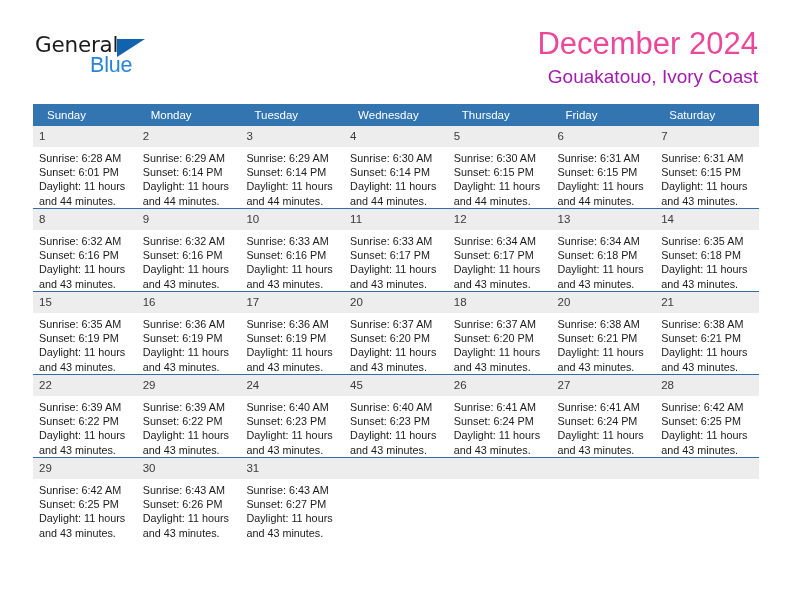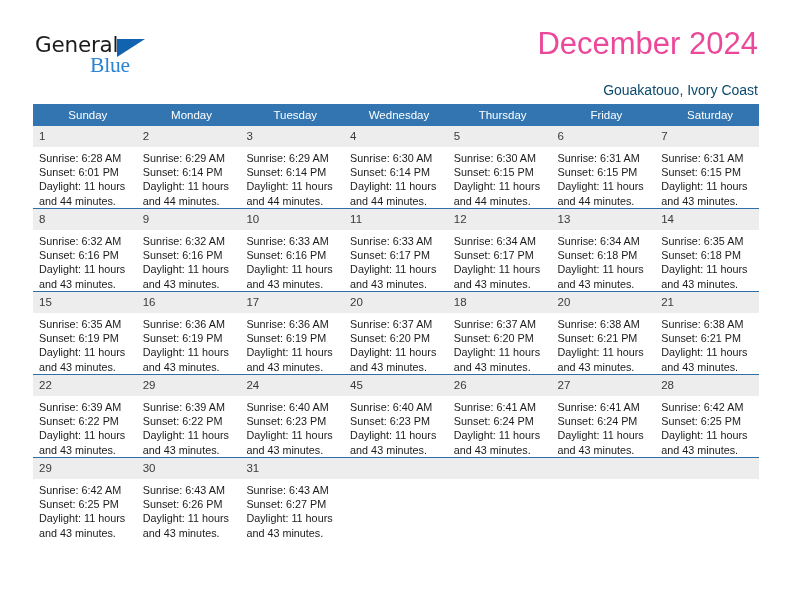--- a/index.html
+++ b/index.html
@@ -56,63 +56,63 @@
     border-left: 28px solid #1163b0;
     border-bottom: 18px solid transparent;
   }
   .logo-blue {
     position: absolute;
     left: 57px;
     top: 21px;
     font-size: 21.5px;
     letter-spacing: -0.2px;
     color: #2b83d4;
-    font-family: Liberation Serif, serif;
+    font-family: Liberation Sans, sans-serif;
     font-weight: 400;
     line-height: 1;
   }
   .title-wrap {
     position: absolute;
     right: 0;
     top: 0;
     text-align: right;
   }
   .cal-title {
     font-size: 31px;
     font-weight: 400;
     color: #ec4899;
     line-height: 1.15;
     letter-spacing: 0px;
     white-space: nowrap;
   }
   .cal-subtitle {
-    margin-top: 20px;
-    font-size: 14px;
+    margin-top: 4px;
+    font-size: 19px;
     font-weight: 400;
-    color: #0c4a6e;
+    color: #a21caf;
     line-height: 1.2;
     white-space: nowrap;
   }
 
   
   .calendar {
     position: absolute;
     left: 33px;
     top: 104px;
     width: 726px;
     border-collapse: collapse;
     table-layout: fixed;
   }
   .calendar th {
     background: #3275b0;
     color: #ffffff;
     font-size: 11.5px;
     font-weight: 400;
-    text-align: center;
-    padding: 5px 0 5px 6px;
+    text-align: left;
+    padding: 5px 0 5px 14px;
     height: 12px;
     border: none;
   }
   .calendar td {
     vertical-align: top;
     padding: 0;
     border: none;
     width: 103.71px;
     height: 82px;
   }

